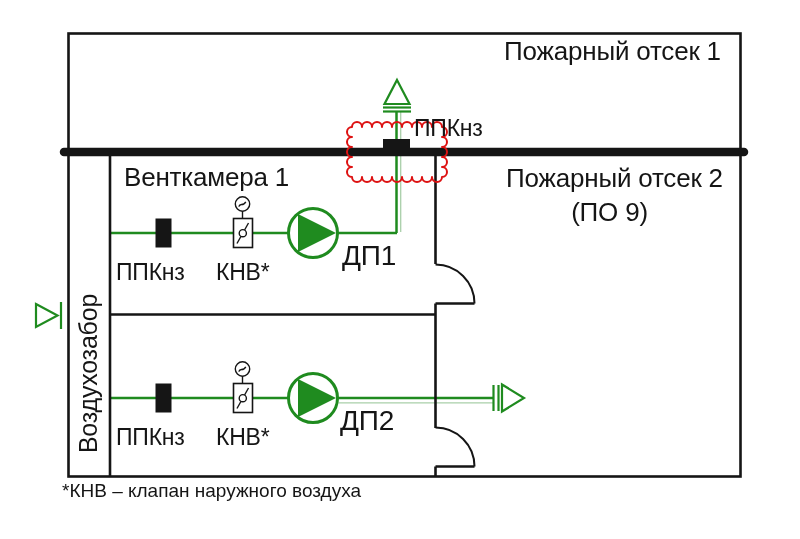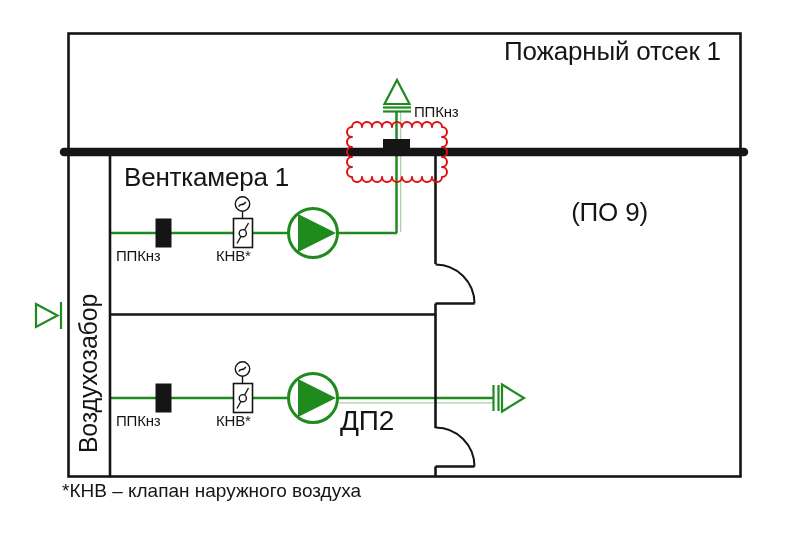--- a/index.html
+++ b/index.html
@@ -16,21 +16,21 @@
   }
   #linework{position:absolute;left:0;top:0;}
   .lbl{position:absolute;white-space:nowrap;color:var(--ink);letter-spacing:-0.2px;}
   .ctr{text-align:center;}
   #po1-title{left:490px;top:36px;width:245px;font-size:26px;}
   #po1-code {left:490px;top:71px;width:235px;font-size:26px;}
   #po2-title{left:492px;top:163px;width:245px;font-size:26px;}
   #po2-code {left:492px;top:197px;width:235px;font-size:26px;}
   #vk1{left:124px;top:162px;font-size:26px;}
   #vk2{left:124px;top:325px;font-size:26px;}
-  .small-tag{font-size:15px;}
+  .small-tag{font-size:23px;margin-top:12px;}
   #ppknz1{left:116px;top:247px;}
   #ppknz2{left:116px;top:412px;}
   #ppknz-top{left:414px;top:103px;}
   #knv1{left:216px;top:247px;}
   #knv2{left:216px;top:412px;}
   #dp1{left:342px;top:240px;font-size:28px;}
   #dp2{left:340px;top:405px;font-size:28px;}
   #intake-label{left:68px;top:270px;width:42px;height:207px;display:flex;
     align-items:center;justify-content:center;font-size:25px;}
   #intake-label span{transform:rotate(-90deg);white-space:nowrap;display:block;}
@@ -120,31 +120,33 @@
     <path class="cloud" d="M352,127
       a5,5 0 0 1 10,0 a5,5 0 0 1 10,0 a5,5 0 0 1 10,0 a5,5 0 0 1 10,0 a5,5 0 0 1 10,0
       a5,5 0 0 1 10,0 a5,5 0 0 1 10,0 a5,5 0 0 1 10,0 a5,5 0 0 1 10,0
       a5,5 0 0 1 0,10 a5,5 0 0 1 0,10 a5,5 0 0 1 0,10 a5,5 0 0 1 0,10 a5,5 0 0 1 0,10
       a5,5 0 0 1 -10,0 a5,5 0 0 1 -10,0 a5,5 0 0 1 -10,0 a5,5 0 0 1 -10,0 a5,5 0 0 1 -10,0
       a5,5 0 0 1 -10,0 a5,5 0 0 1 -10,0 a5,5 0 0 1 -10,0 a5,5 0 0 1 -10,0
       a5,5 0 0 1 0,-10 a5,5 0 0 1 0,-10 a5,5 0 0 1 0,-10 a5,5 0 0 1 0,-10 a5,5 0 0 1 0,-10 Z"></path>
   </svg>
 
   <div class="lbl ctr" id="po1-title">Пожарный отсек 1</div>
+  <div class="lbl ctr" id="po2-title">Пожарный отсек 2</div>
   <div class="lbl ctr" id="po2-code">(ПО 9)</div>
 
   <div class="lbl" id="vk1">Венткамера 1</div>
 
   <div class="lbl small-tag" id="ppknz1">ППКнз</div>
   <div class="lbl small-tag" id="ppknz2">ППКнз</div>
   <div class="lbl small-tag" id="ppknz-top">ППКнз</div>
 
   <div class="lbl small-tag" id="knv1">КНВ*</div>
   <div class="lbl small-tag" id="knv2">КНВ*</div>
 
+  <div class="lbl" id="dp1">ДП1</div>
   <div class="lbl" id="dp2">ДП2</div>
 
   <div class="lbl" id="intake-label">
     <span>Воздухозабор</span>
   </div>
 
   <div class="lbl" id="footnote">*КНВ – клапан наружного воздуха</div>
 </div>
 
 </body></html>

